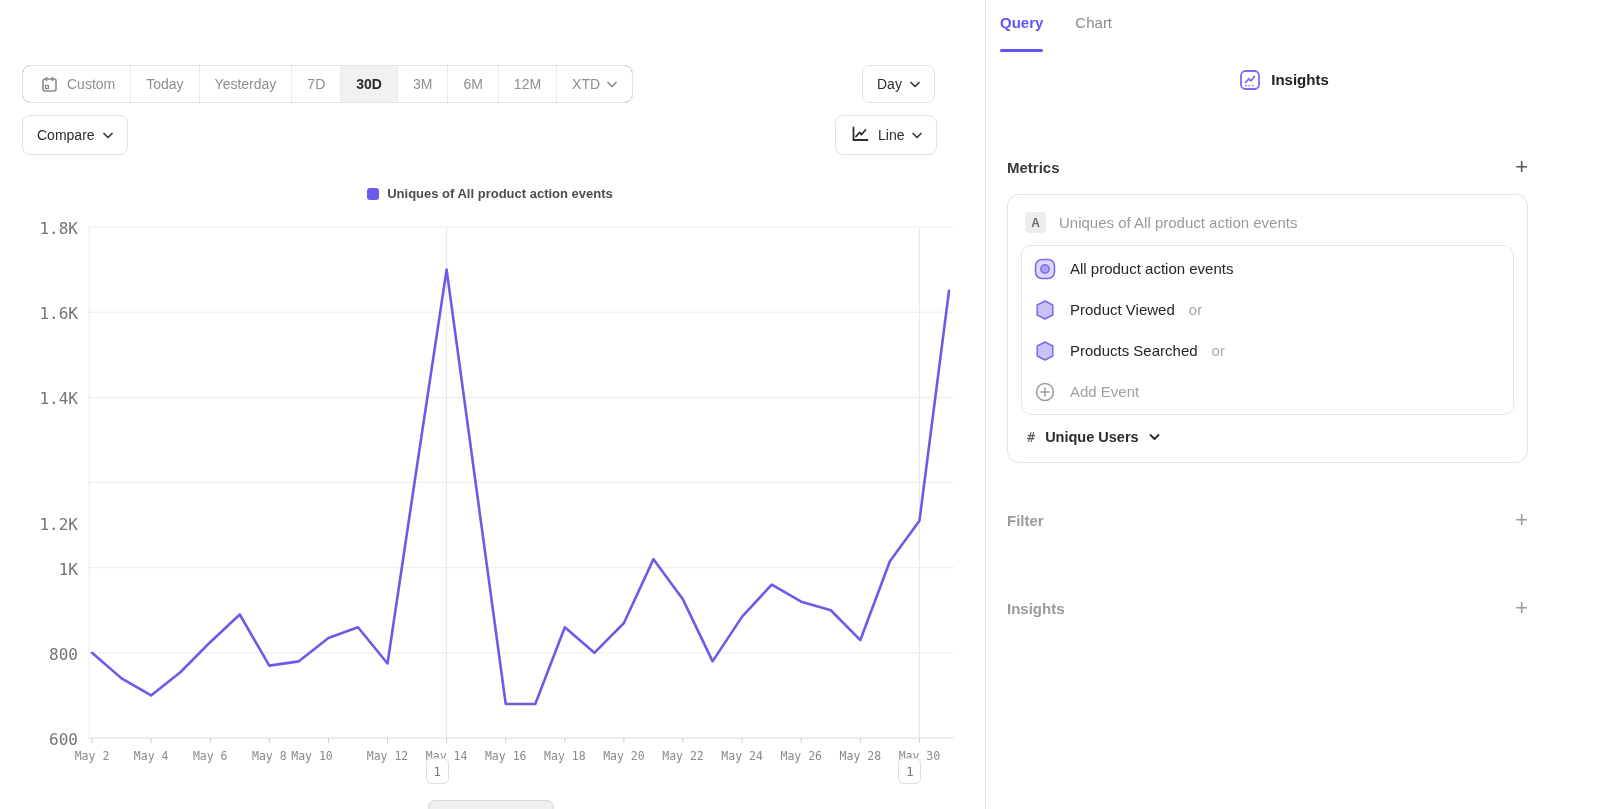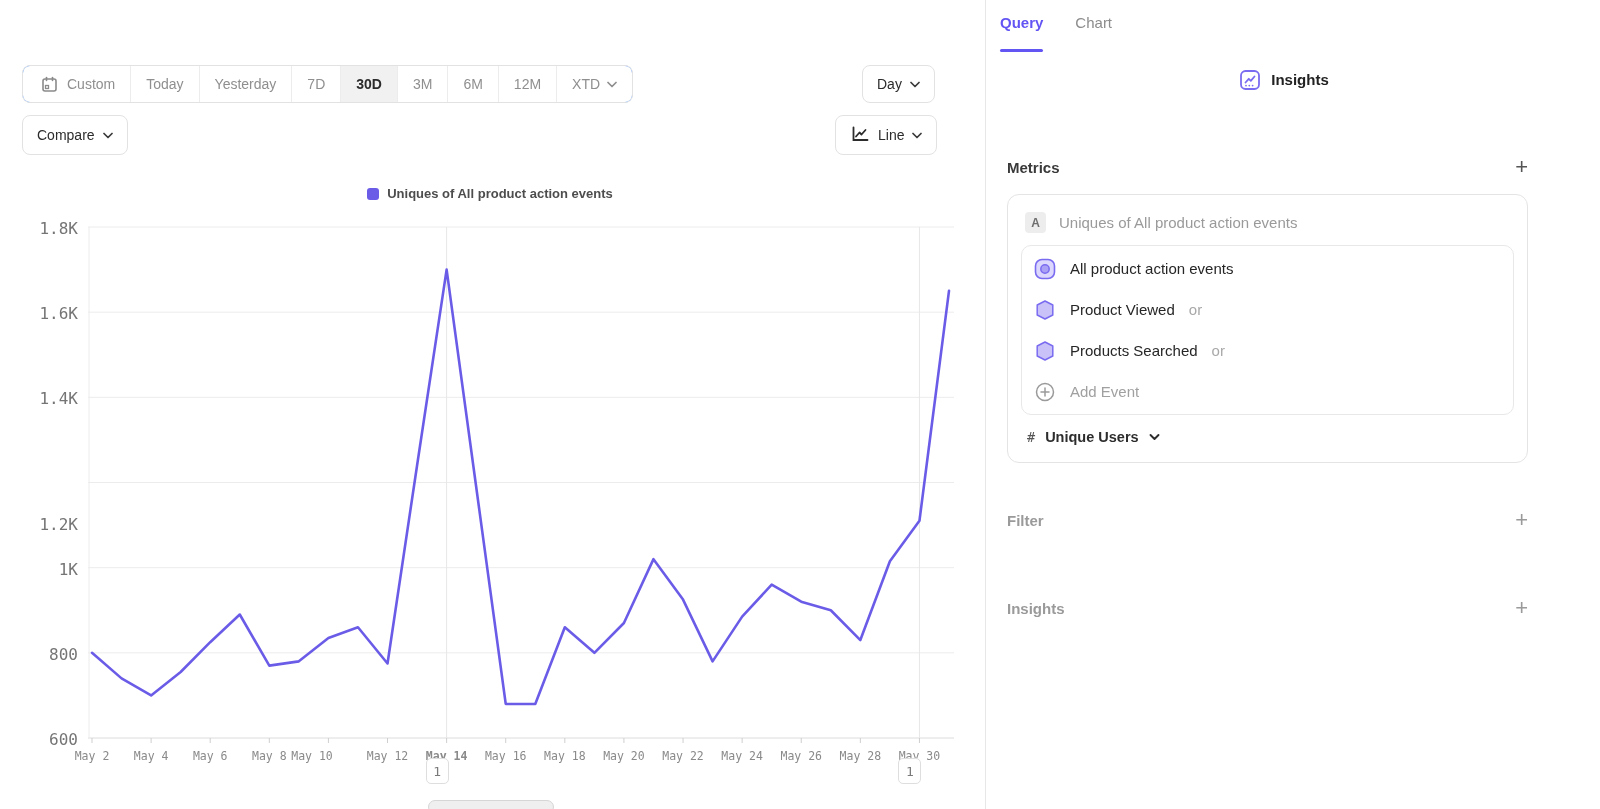--- a/index.html
+++ b/index.html
@@ -158,21 +158,21 @@
       <div class="ylab" style="left: 0px; top: 252.5px; margin-top: 40px;">1.2K</div>
       <div class="ylab" style="left: 0px; top: 337.667px;">1K</div>
       <div class="ylab" style="left: 0px; top: 422.833px;">800</div>
       <div class="ylab" style="left: 0px; top: 508px;">600</div>
       <div class="xlab" style="left: 40px;">May 2</div>
       <div class="xlab" style="left: 99.1034px;">May 4</div>
       <div class="xlab" style="left: 158.207px;">May 6</div>
       <div class="xlab" style="left: 217.31px;">May 8</div>
       <div class="xlab" style="left: 260px;">May 10</div>
       <div class="xlab" style="left: 335.517px;">May 12</div>
-      <div class="xlab" style="left: 394.621px; font-weight: bold;">May 14</div>
+      <div class="xlab" style="left: 394.621px;">May 14</div>
       <div class="xlab" style="left: 453.724px;">May 16</div>
       <div class="xlab" style="left: 512.828px;">May 18</div>
       <div class="xlab" style="left: 571.931px;">May 20</div>
       <div class="xlab" style="left: 631.034px;">May 22</div>
       <div class="xlab" style="left: 690.138px;">May 24</div>
       <div class="xlab" style="left: 749.241px;">May 26</div>
       <div class="xlab" style="left: 808.345px;">May 28</div>
       <div class="xlab" style="left: 867.448px;">May 30</div>
       <svg width="870" height="552" viewBox="0 0 870 552" class="plot">
         <line x1="0" y1="5" x2="866" y2="5" stroke="#ececec" stroke-width="1"></line>

